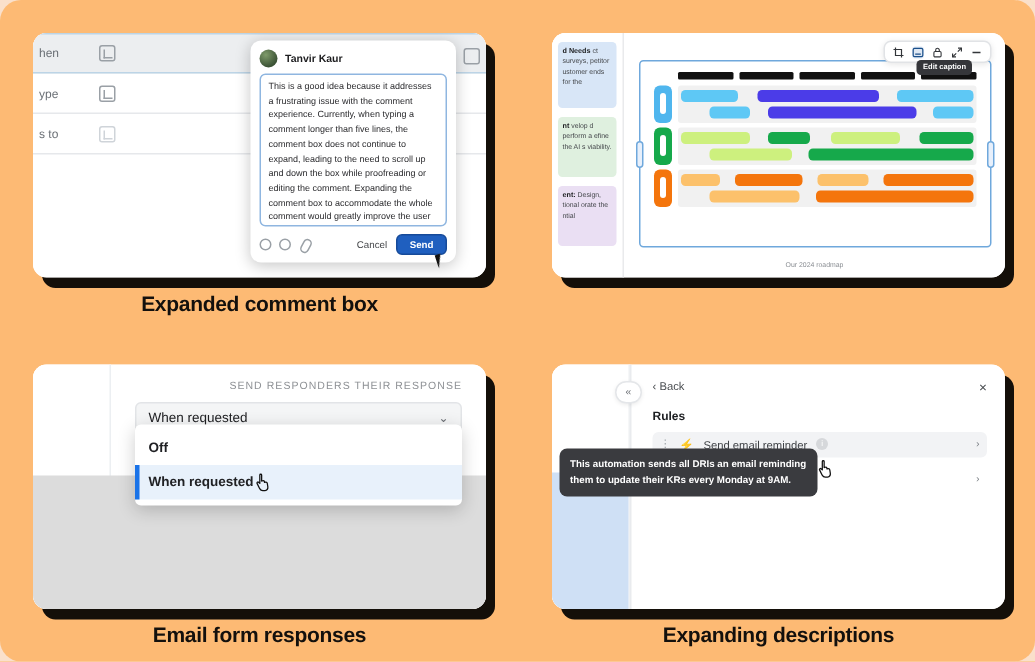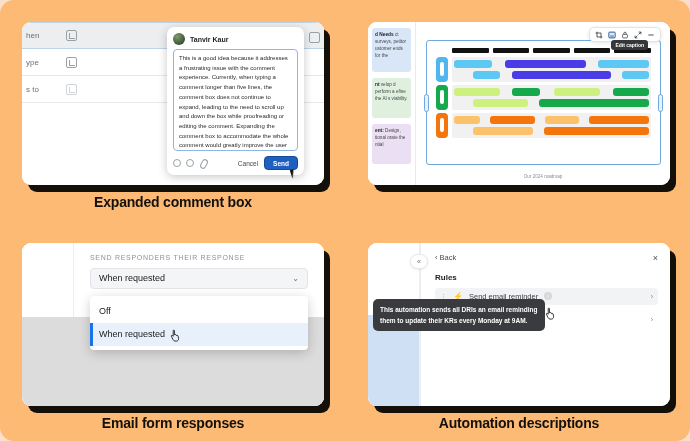--- a/index.html
+++ b/index.html
@@ -183,37 +183,37 @@
   .g-gap { background:transparent; }
   .img-caption {
     position:absolute; left:0; right:0; bottom:6px; text-align:center;
     font-size:4.6px; color:#8a8e93;
   }
 
   
   .form-wrap { position:absolute; inset:0; background:#fff; display:flex; }
   .form-side { width:52px; border-right:1px solid #eceff2; background:#fff; }
   .form-side .low { position:absolute; left:0; top:74px; width:52px; bottom:0; background:#dcdcdc;}
-  .form-main { flex:1; position:relative; padding:11px 16px 0 16px; }
+  .form-main { flex:1; position:relative; padding:11px 16px 0 16px;text-align:right; }
   .form-main .lowbg { position:absolute; left:0; right:0; top:74px; bottom:0; background:#dcdcdc; }
   .form-label {
     font-size:7px; letter-spacing:0.7px; color:#8e9195; font-weight:normal;
     text-transform:uppercase; margin-bottom:7px; position:relative; z-index:2;
   }
   .select-box {
     position:relative; z-index:2;
     background:#f4f5f6; border:1px solid #e2e4e7; border-radius:4px;
     height:21px; display:flex; align-items:center; padding:0 8px;
     font-size:9px; color:#202124;
   }
   .chev { margin-left:auto; color:#6c7075; font-size:8px; }
   .dropdown {
-    position:absolute; z-index:3; left:16px; right:16px; top:53px;
+    position:absolute; z-index:3; left:16px; right:16px; top:40px;
     background:#fff; border-radius:4px; box-shadow:0 3px 12px rgba(0,0,0,0.20);
-    overflow:hidden; padding:4px 0;
+    overflow:hidden; padding:4px 0;font-weight:bold;
   }
   .dd-item {
     height:23px; display:flex; align-items:center; padding-left:9px;
     font-size:9px; color:#202124; position:relative;
   }
   .dd-item.active { background:#e8f1fb; }
   .dd-item.active::before {
     content:""; position:absolute; left:0; top:0; bottom:0; width:3px; background:#1a73e8;
   }
   .hand {
@@ -508,17 +508,17 @@
 
             <div class="auto-tip">This automation sends all DRIs an email reminding them to update their KRs every Monday at 9AM.</div>
             <span class="hand" style="position:absolute; left:124px; top:63px; z-index:9;">
               <svg width="11" height="13" viewBox="0 0 14 17">
                 <path d="M4 2.2c0-1 1.6-1 1.6 0v5.3l1-.3c.8-.2 1.3.2 1.4.8l.1.6 1-.2c.8-.1 1.3.3 1.4 1l.5 3.2c.2 1.6-.9 3-2.5 3.2H6.6c-1.2 0-2.1-.6-2.7-1.7L1.6 9.5c-.4-.8.6-1.6 1.3-1l1.1 1z" fill="none" stroke="#111" stroke-width="1.1" stroke-linejoin="round"></path>
               </svg>
             </span>
           </div>
         </div>
       </div>
-      <div class="caption">Automation descriptions</div>
+      <div class="caption">Expanding descriptions</div>
     </div>
 
   </div>
 </div>
 
 </body></html>

